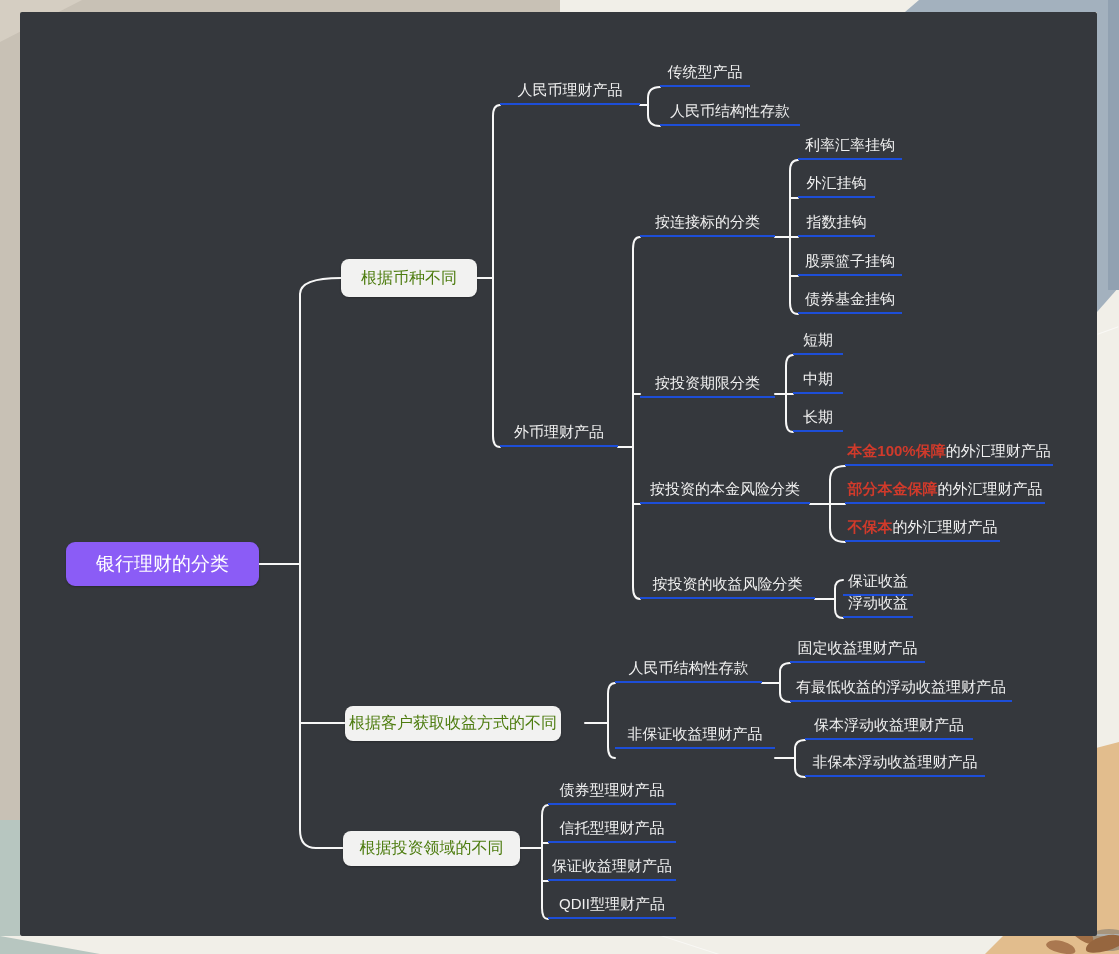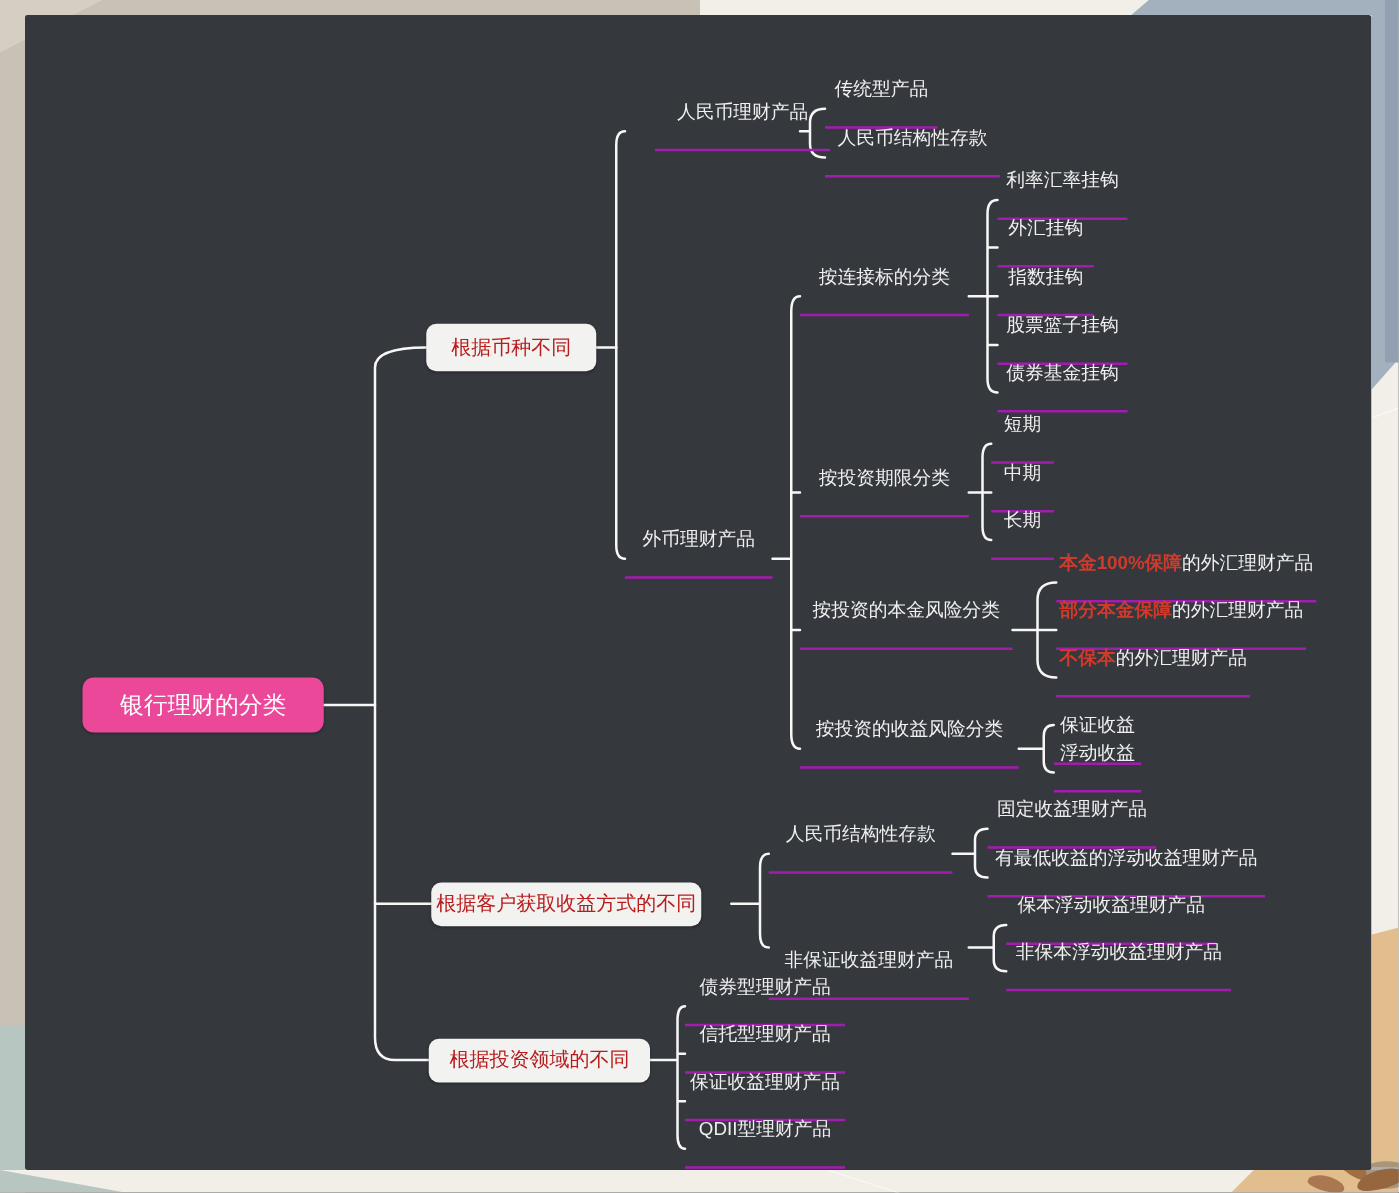--- a/index.html
+++ b/index.html
@@ -41,30 +41,30 @@
   
   .canvas{
     position:absolute;left:20px;top:12px;width:1077px;height:924px;
     background:#35383d;border-radius:2px;
   }
   svg.connectors{position:absolute;left:0;top:0;pointer-events:none;}
   svg.connectors path{stroke:#f7f7f7;stroke-width:2;fill:none;stroke-linecap:round;}
   
   .tn{ 
     position:absolute;color:#f0f0f0;font-size:15px;line-height:19px;
-    padding-bottom:20px;border-bottom:2px solid #a21caf;text-align:center;
+    padding-bottom:4px;border-bottom:2px solid #1d4ed8;text-align:center;
     white-space:nowrap;cursor:default;
   }
   .bn{ 
-    position:absolute;box-sizing:border-box;background:#f2f2f1;color:#b91c1c;
+    position:absolute;box-sizing:border-box;background:#f2f2f1;color:#4d7c0f;
     border-radius:8px;font-size:16px;display:flex;align-items:center;
     justify-content:center;white-space:nowrap;cursor:default;
     box-shadow:0 1px 2px rgba(0,0,0,.25);
   }
-  .root-node{background:#ec4899;color:#fff;font-size:19px;border-radius:9px;}
+  .root-node{background:#8b5cf6;color:#fff;font-size:19px;border-radius:9px;}
   .seg-red{color:#d03a2b;font-weight:bold;}
 </style>
 </head>
 <body>
 
 <div class="wp wp-left"></div>
 <div class="wp wp-left-sage"></div>
 <div class="wp wp-top-beige"></div>
 <div class="wp wp-corner-seam"></div>
 <div class="wp wp-top-cream"></div>
@@ -112,21 +112,21 @@
 
   <path d="M 520 848 L 542 848 M 548 805 Q 542 805 542 816 L 542 908 Q 542 919 548 919 M 542 843 L 548 843 M 542 881 L 548 881"></path>
 </svg>
 
 <div class="bn root-node" style="left:66px;top:542px;width:193px;height:44px">银行理财的分类</div>
 
 <div class="bn" style="left:341px;top:259px;width:136px;height:38px">根据币种不同</div>
 <div class="bn" style="left:345px;top:706px;width:216px;height:35px">根据客户获取收益方式的不同</div>
 <div class="bn" style="left:343px;top:831px;width:177px;height:35px">根据投资领域的不同</div>
 
-<div class="tn" style="left:524px;top:80px;width:140px">人民币理财产品</div>
+<div class="tn" style="left:500px;top:80px;width:140px">人民币理财产品</div>
 <div class="tn" style="left:660px;top:62px;width:90px">传统型产品</div>
 <div class="tn" style="left:660px;top:101px;width:140px">人民币结构性存款</div>
 
 <div class="tn" style="left:500px;top:422px;width:118px">外币理财产品</div>
 
 <div class="tn" style="left:640px;top:212px;width:135px">按连接标的分类</div>
 <div class="tn" style="left:798px;top:135px;width:104px">利率汇率挂钩</div>
 <div class="tn" style="left:798px;top:173px;width:77px">外汇挂钩</div>
 <div class="tn" style="left:798px;top:212px;width:77px">指数挂钩</div>
 <div class="tn" style="left:798px;top:251px;width:104px">股票篮子挂钩</div>
@@ -149,20 +149,20 @@
 </div>
 
 <div class="tn" style="left:640px;top:574px;width:175px">按投资的收益风险分类</div>
 <div class="tn" style="left:843px;top:571px;width:70px">保证收益</div>
 <div class="tn" style="left:843px;top:593px;width:70px">浮动收益</div>
 
 <div class="tn" style="left:615px;top:658px;width:147px">人民币结构性存款</div>
 <div class="tn" style="left:790px;top:638px;width:135px">固定收益理财产品</div>
 <div class="tn" style="left:790px;top:677px;width:222px">有最低收益的浮动收益理财产品</div>
 
-<div class="tn" style="left:615px;top:759px;width:160px">非保证收益理财产品</div>
+<div class="tn" style="left:615px;top:724px;width:160px">非保证收益理财产品</div>
 <div class="tn" style="left:805px;top:715px;width:168px">保本浮动收益理财产品</div>
 <div class="tn" style="left:805px;top:752px;width:180px">非保本浮动收益理财产品</div>
 
 <div class="tn" style="left:548px;top:780px;width:128px">债券型理财产品</div>
 <div class="tn" style="left:548px;top:818px;width:128px">信托型理财产品</div>
 <div class="tn" style="left:548px;top:856px;width:128px">保证收益理财产品</div>
 <div class="tn" style="left:548px;top:894px;width:128px">QDII型理财产品</div>
 
 </body></html>

